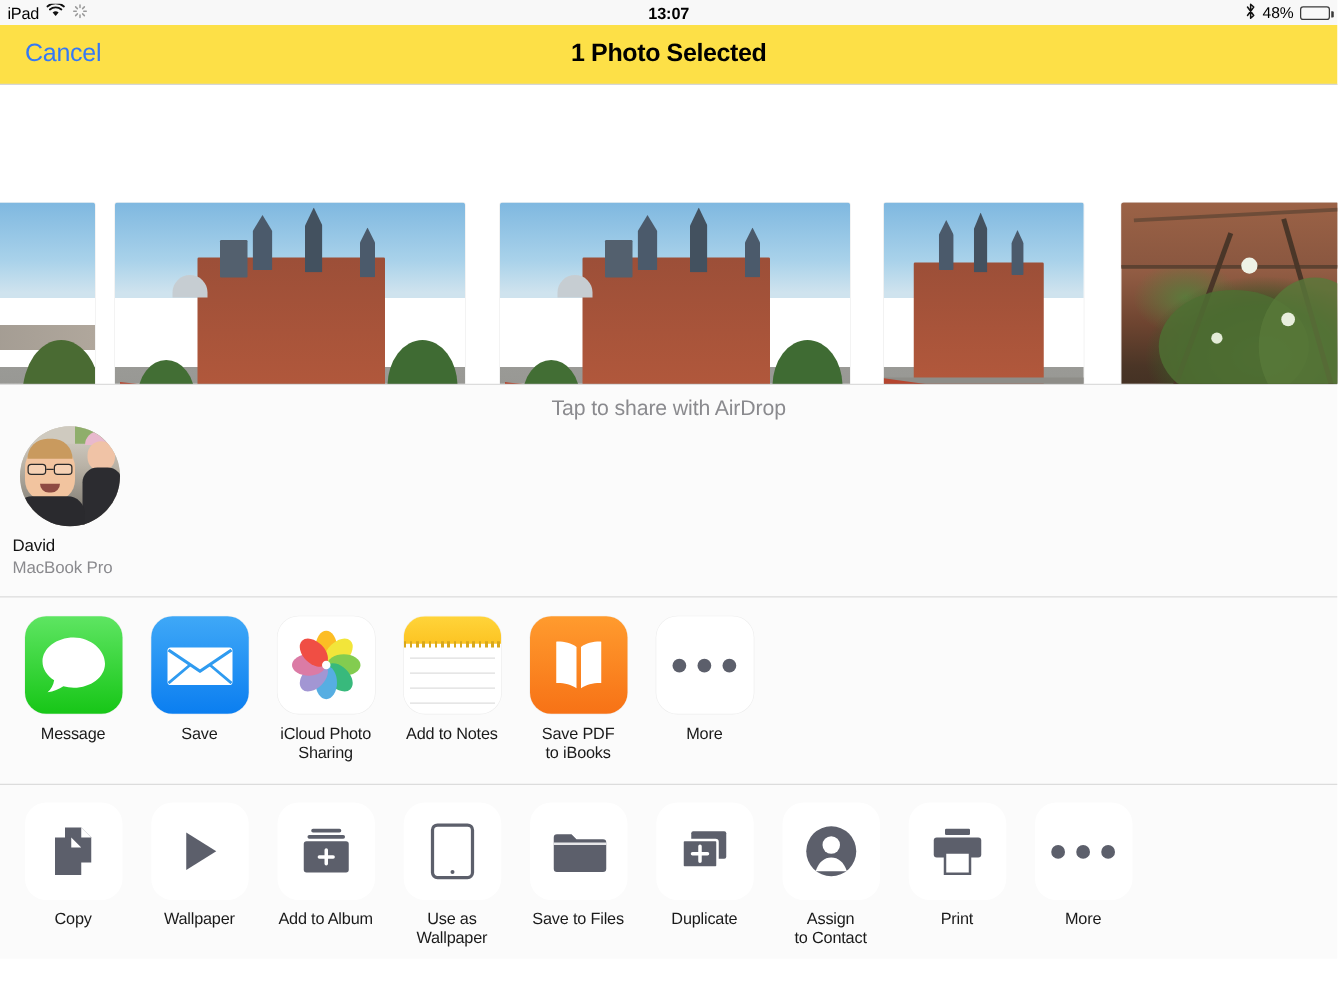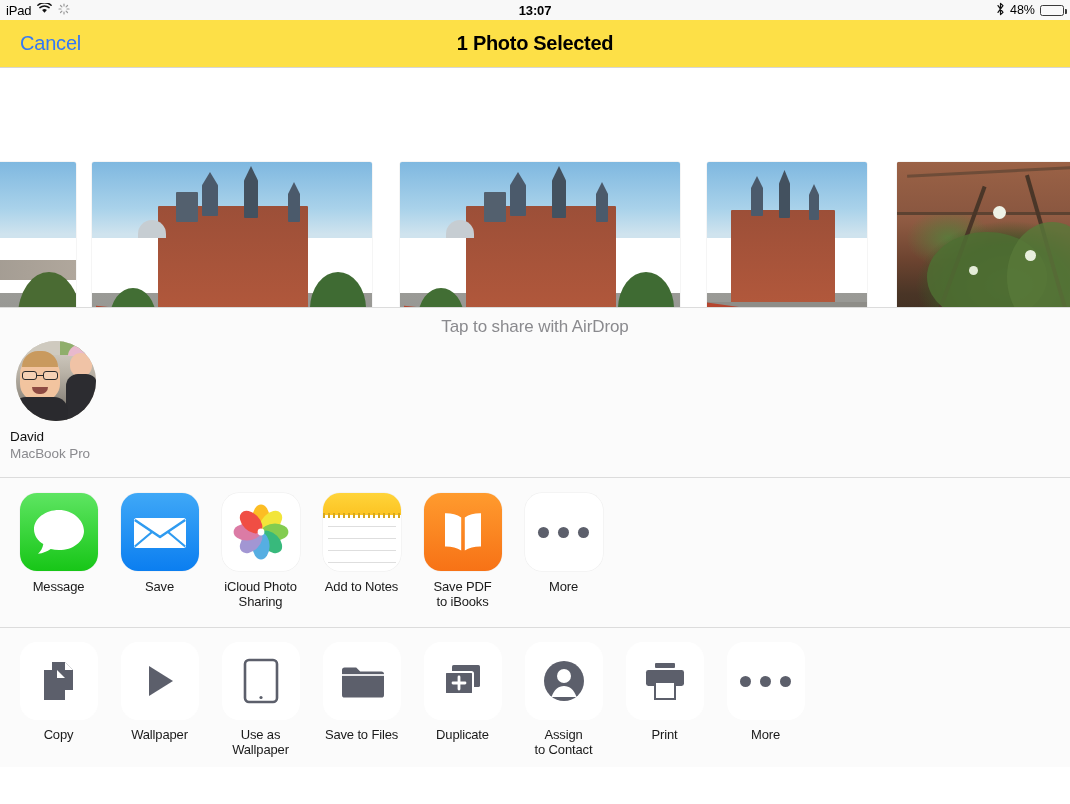--- a/index.html
+++ b/index.html
@@ -445,20 +445,31 @@
 
     <div class="actcell">
       <div class="acticon">
         <svg width="42" height="42" viewBox="0 0 42 42">
             <path d="M10 6 L34 21 L10 36 Z" class="gray"></path>
           </svg>
       </div>
       <div class="actlabel">Wallpaper</div>
     </div>
 
+    <div class="actcell">
+      <div class="acticon">
+        <svg width="46" height="42" viewBox="0 0 46 42">
+          <rect x="11" y="3" width="24" height="3" rx="1.4" class="gray"></rect>
+          <rect x="8" y="8" width="30" height="3" rx="1.4" class="gray"></rect>
+          <rect x="5" y="13" width="36" height="25" rx="2.2" class="gray"></rect>
+          <path d="M23 20v11 M17.5 25.5h11" stroke="#fff" stroke-width="2.8" stroke-linecap="round"></path>
+        </svg>
+      </div>
+      <div class="actlabel">Add to Album</div>
+    </div>
 
     <div class="actcell">
       <div class="acticon">
         <svg width="36" height="46" viewBox="0 0 36 46">
           <rect x="2" y="2" width="32" height="42" rx="4" fill="none" stroke="#5c5f6b" stroke-width="2.6"></rect>
           <circle cx="18" cy="39.5" r="1.6" class="gray"></circle>
         </svg>
       </div>
       <div class="actlabel">Use as<br>Wallpaper</div>
     </div>

